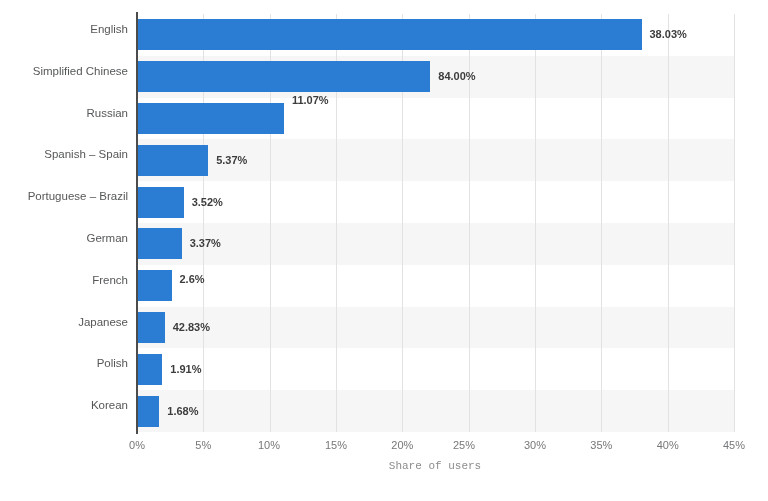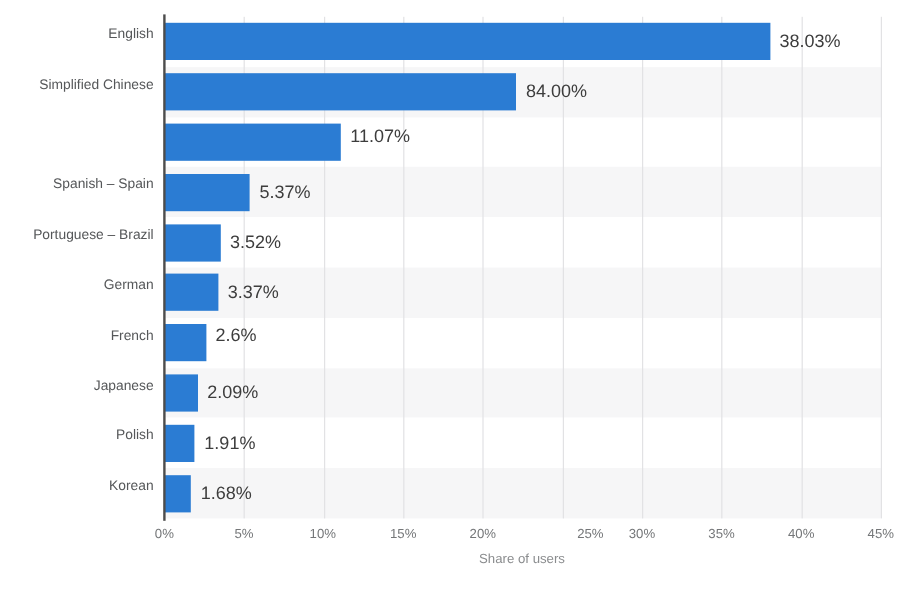--- a/index.html
+++ b/index.html
@@ -61,22 +61,22 @@
   
   .bar {
     position: absolute;
     left: 0;
     background: #2b7cd3;
     height: 31px;
   }
 
   .bar-value {
     position: absolute;
-    font-size: 15px;
-    font-weight: normal;
+    font-size: 11px;
+    font-weight: bold;
     color: #3d3d3d;
     white-space: nowrap;
     line-height: 31px;
     height: 31px;
   }
 
   
   .cat-label {
     position: absolute;
     right: 0;
@@ -106,35 +106,37 @@
     white-space: nowrap;
   }
   .xaxis-title {
     position: absolute;
     top: 460px;
     left: 0;
     width: 768px;
     text-align: center;
     font-size: 11px;
     color: #8a8c8e;
+    font-family: Liberation Mono, monospace;
   }
   .xaxis-title-inner {
     display: inline-block;
     position: relative;
     left: 51px;
   }
 </style>
 </head>
 <body>
 
 <div id="chart-root">
 
   <div class="cat-axis">
     <div class="cat-label" style="top:0px">English</div>
     <div class="cat-label" style="top:41.8px">Simplified Chinese</div>
+    <div class="cat-label" style="top:83.6px">Russian</div>
     <div class="cat-label" style="top:125.4px">Spanish – Spain</div>
     <div class="cat-label" style="top:167.2px">Portuguese – Brazil</div>
     <div class="cat-label" style="top:209px">German</div>
     <div class="cat-label" style="top:250.8px">French</div>
     <div class="cat-label" style="top:292.6px">Japanese</div>
     <div class="cat-label" style="top:334.4px">Polish</div>
     <div class="cat-label" style="top:376.2px">Korean</div>
   </div>
 
   <div class="plot-area">
@@ -166,38 +168,38 @@
     <div class="bar" style="top:130.8px;width:71.2px"></div>
     <div class="bar" style="top:172.6px;width:46.7px"></div>
     <div class="bar" style="top:214.4px;width:44.7px"></div>
     <div class="bar" style="top:256.2px;width:34.5px"></div>
     <div class="bar" style="top:298px;width:27.7px"></div>
     <div class="bar" style="top:339.8px;width:25.3px"></div>
     <div class="bar" style="top:381.6px;width:22.3px"></div>
 
     <div class="bar-value" style="top:5.4px;left:512.5px">38.03%</div>
     <div class="bar-value" style="top:47.2px;left:301.3px">84.00%</div>
-    <div class="bar-value" style="top:84px;left:154.9px">11.07%</div>
+    <div class="bar-value" style="top:71px;left:154.9px">11.07%</div>
     <div class="bar-value" style="top:130.8px;left:79.2px">5.37%</div>
     <div class="bar-value" style="top:172.6px;left:54.7px">3.52%</div>
     <div class="bar-value" style="top:214.4px;left:52.7px">3.37%</div>
     <div class="bar-value" style="top:250px;left:42.5px">2.6%</div>
-    <div class="bar-value" style="top:298px;left:35.7px">2.09%</div>
+    <div class="bar-value" style="top:298px;left:35.7px">42.83%</div>
     <div class="bar-value" style="top:339.8px;left:33.3px">1.91%</div>
     <div class="bar-value" style="top:381.6px;left:30.3px">1.68%</div>
   </div>
 
   <div class="axis-y-line"></div>
 
   <div class="xtick" style="left:137px">0%</div>
   <div class="xtick" style="left:203.3px">5%</div>
   <div class="xtick" style="left:269px">10%</div>
   <div class="xtick" style="left:336px">15%</div>
   <div class="xtick" style="left:402.3px">20%</div>
-  <div class="xtick" style="left:492px">25%</div>
+  <div class="xtick" style="left:464px">25%</div>
   <div class="xtick" style="left:535px">30%</div>
   <div class="xtick" style="left:601.3px">35%</div>
   <div class="xtick" style="left:667.7px">40%</div>
   <div class="xtick" style="left:734px">45%</div>
 
   <div class="xaxis-title">
     <span class="xaxis-title-inner">Share of users</span>
   </div>
 
 </div>

